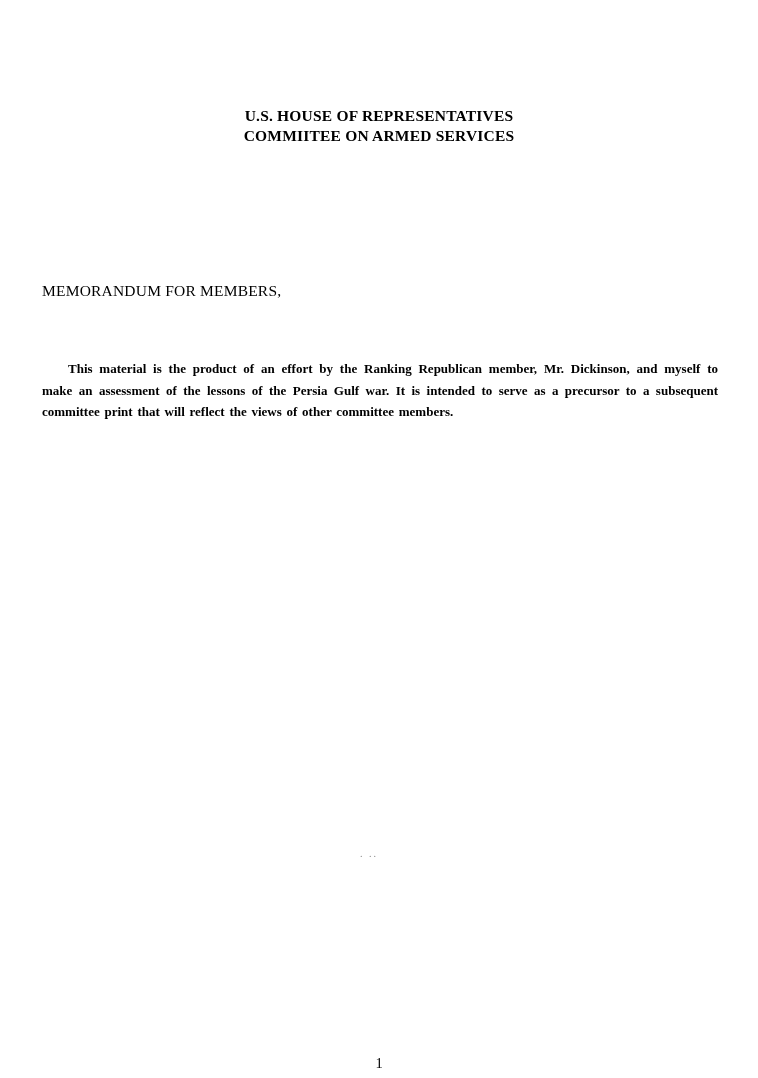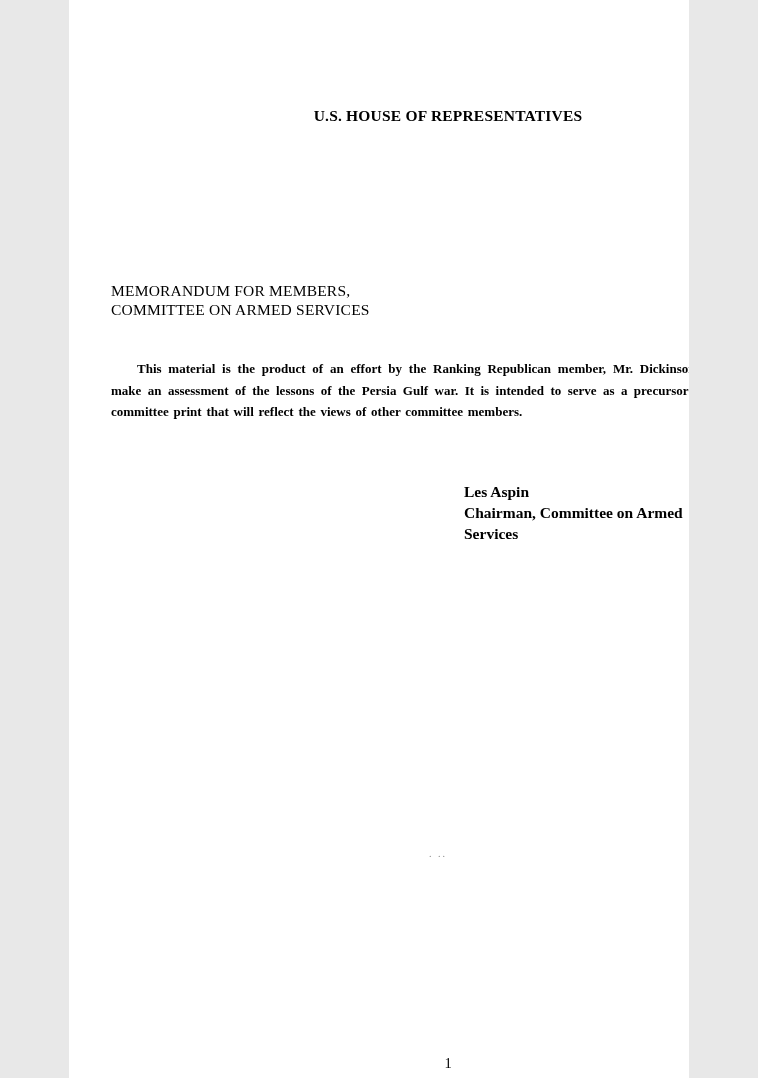--- a/index.html
+++ b/index.html
@@ -3,21 +3,21 @@
 <meta charset="utf-8">
 <style>
   * { box-sizing: border-box; }
   html, body {
     margin: 0;
     padding: 0;
     background: #e8e8e8;
   }
   .page {
     position: relative;
-    width: 620px;
+    width: 758px;
     height: 1078px;
     background: #ffffff;
     font-family: "Liberation Serif", serif;
     color: #000000;
     overflow: hidden;
     margin: 0 auto;
   }
 
   
   .header-block {
@@ -89,31 +89,27 @@
     font-weight: normal;
   }
 </style>
 </head>
 <body>
 
 <div class="page">
 
   <div class="header-block">
     <div>U.S. HOUSE OF REPRESENTATIVES</div>
+    <div>COMMIITEE ON ARMED SERVICES</div>
   </div>
 
   <div class="memo-block">
     <div>MEMORANDUM FOR MEMBERS,</div>
-    <div>COMMITTEE ON ARMED SERVICES</div>
   </div>
 
   <p class="body-paragraph">This material is the product of an effort by the Ranking Republican member, Mr. Dickinson, and myself to make an assessment of the lessons of the Persia Gulf war. It is intended to serve as a precursor to a subsequent committee print that will reflect the views of other committee members.</p>
 
-  <div class="signature-block">
-    <div>Les Aspin</div>
-    <div>Chairman, Committee on Armed Services</div>
-  </div>
 
   <div class="artifact">. ..</div>
 
   <div class="page-number">1</div>
 
 </div>
 
 </body></html>

